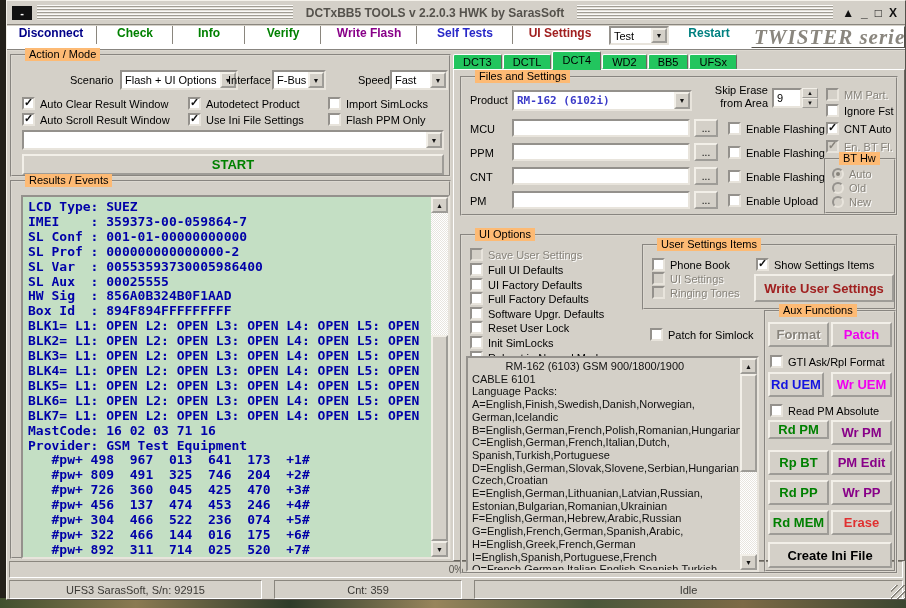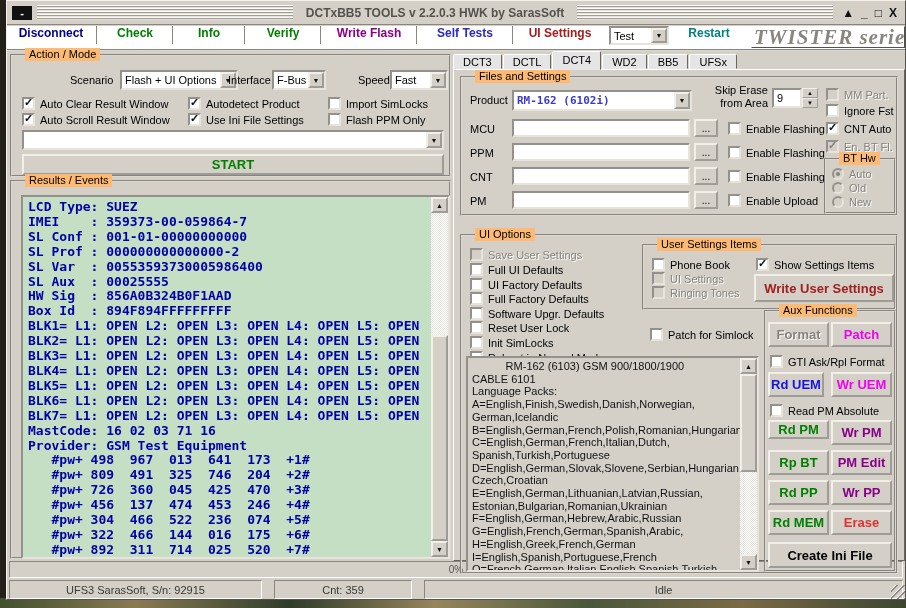--- a/index.html
+++ b/index.html
@@ -72,21 +72,21 @@
   .sb-th { position:absolute; left:0; width:17px; background:#d4d0c8; border:2px outset #f2efe8; }
 
   
   .results-box { position:absolute; left:9px; top:13px; width:429px; height:364px; background:#c4dfc4;
     border:2px inset #e8e4dc; overflow:hidden;padding-left:36px; }
   .results-text { position:absolute; left:5px; top:3px; white-space:pre;
     font-family:"DejaVu Sans Mono", monospace; font-weight:bold; font-size:13px; line-height:14.9px; color:#0000a8; }
 
   
   .tabstrip { position:absolute; left:0; top:0; height:18px; display:flex; align-items:flex-end; z-index:3; }
-  .tab { height:15px; padding:1px 9px 0; background:#e5e5e5; font-size:11px;
+  .tab { height:15px; padding:1px 9px 0; background:#22c55e; font-size:11px;
     border:1px solid; border-color:#fff #6a665f transparent #fff; border-radius:2px 2px 0 0; margin-right:1px; cursor:default; }
   .tab.active { height:19px; padding-top:2px; font-size:11px; position:relative; z-index:4; margin-bottom:-1px; }
   .tabpage { position:absolute; left:0; top:18px; width:452px; height:492px; background:#d4d0c8;
     border:1px solid; border-color:#fff #6a665f #6a665f #fff; z-index:1; }
 
   
   .info-box { position:absolute; background:#d4d0c8; border:2px inset #e8e4dc; overflow:hidden; }
   .info-text { position:absolute; left:4px; top:2px; white-space:pre; font-size:11px; line-height:12.7px; color:#111; }
 
   
@@ -444,19 +444,19 @@
       </div>
 
     </div>
   </div>
 
   <div class="progress">
     <span>0%</span>
   </div>
   <div class="statusbar">
     <div class="spanel" style="width:253px">UFS3 SarasSoft, S/n: 92915</div>
-    <div class="spanel" style="width:138px">Cnt: 359</div>
+    <div class="spanel" style="width:188px">Cnt: 359</div>
     <div class="spanel" style="flex:1">Idle</div>
   </div>
   <div class="grip"></div>
 
 </div>
 </div>
 
 </body></html>

